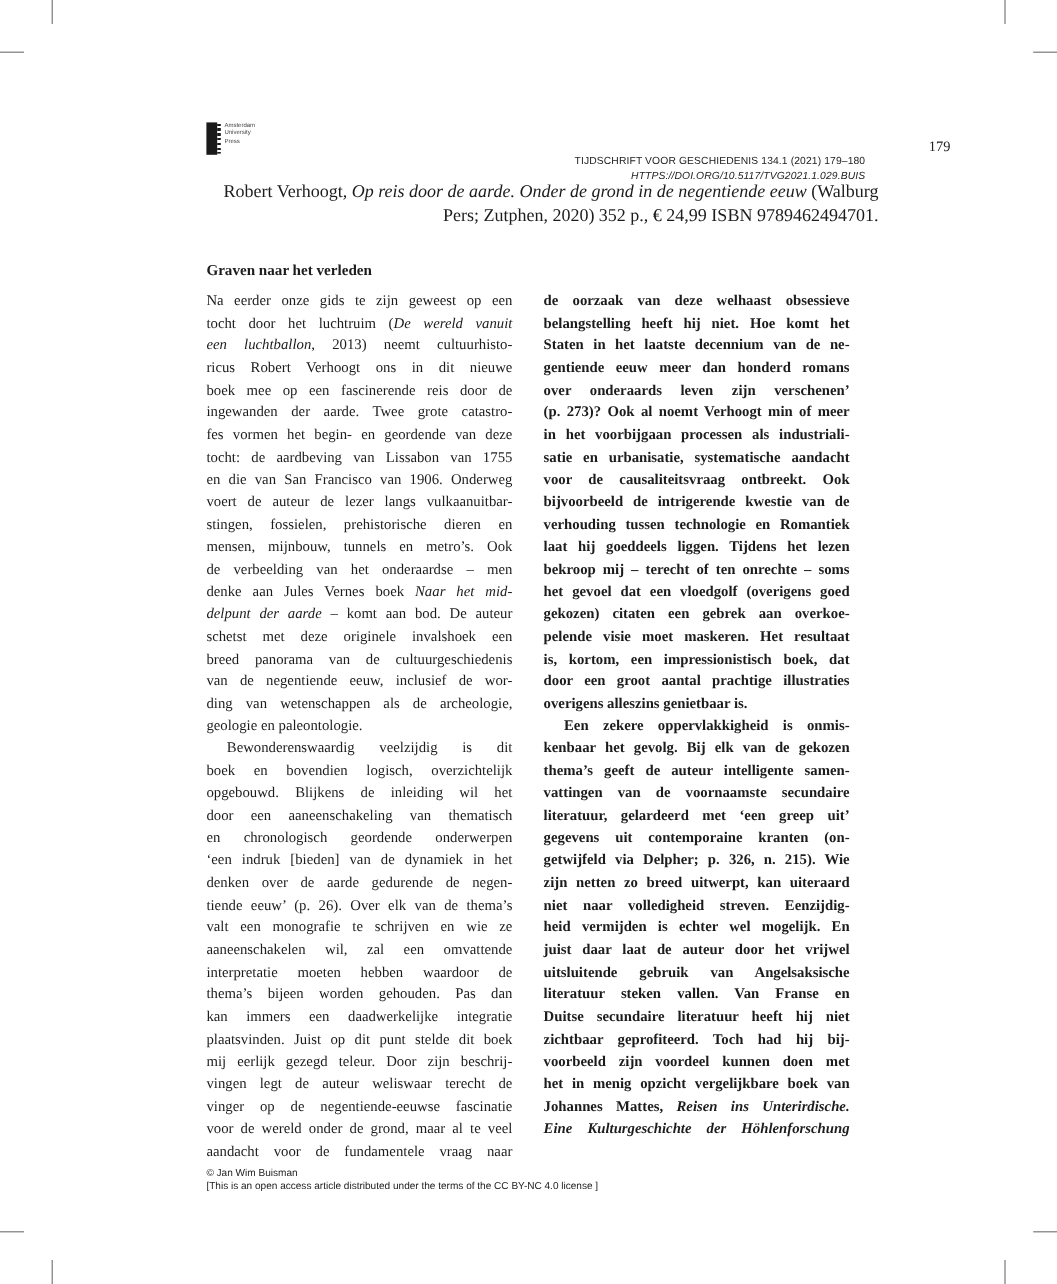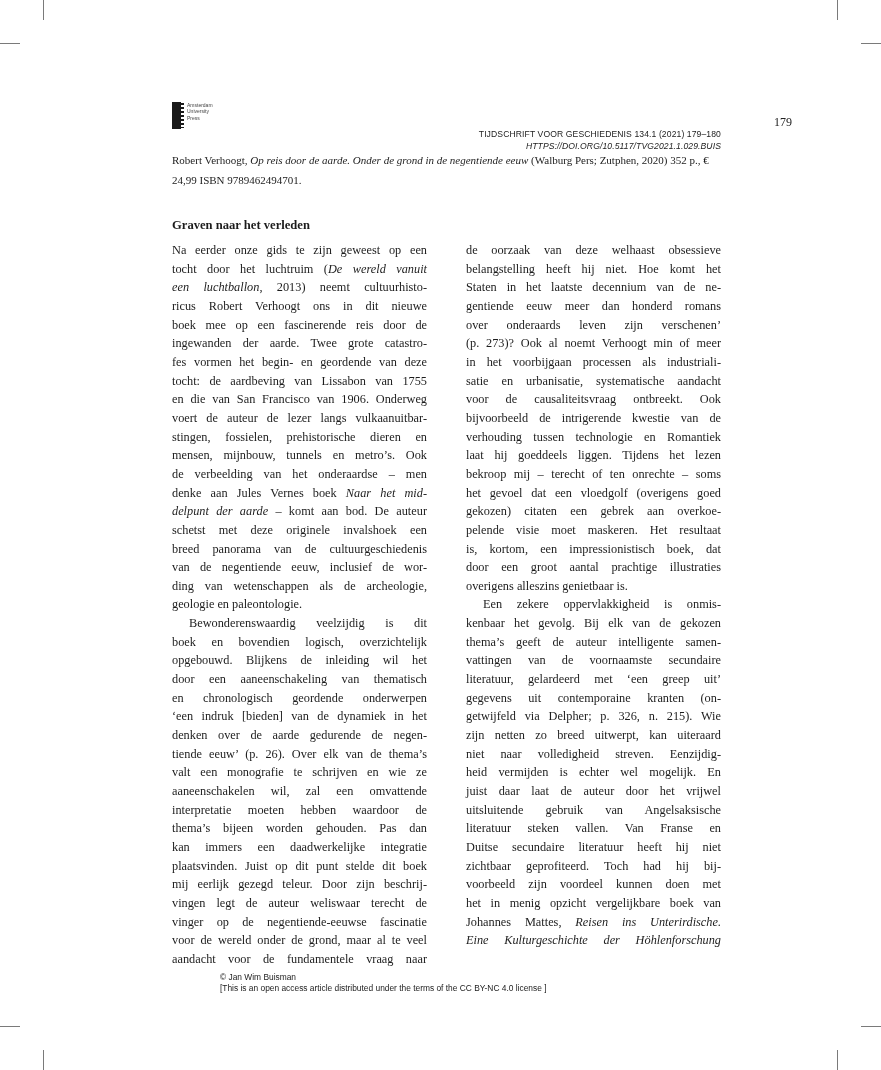--- a/index.html
+++ b/index.html
@@ -13,31 +13,31 @@
   .logo-bar::after { content: ""; position: absolute; right: -3px; top: 1px; width: 3px; height: 25px;
     background: repeating-linear-gradient(to bottom, #1a1a1a 0 2px, transparent 2px 4px); }
   .logo-text { margin-left: 6px; font-family: "Liberation Sans", sans-serif; font-size: 5px; line-height: 6.4px; color: #444; }
 
   .running-head { position: absolute; right: 160px; top: 108px; text-align: right;
     font-family: "Liberation Sans", sans-serif; font-size: 8.6px; line-height: 12px; color: #222; letter-spacing: 0.1px; margin-top: 20px; }
   .running-head .doi { font-style: italic; text-align: right; }
   .page-number { position: absolute; left: 774px; top: 115px; font-family: "Liberation Serif", serif; font-size: 12px; color: #222; }
 
   .serif { font-family: "Liberation Serif", serif; }
-  .citation { position: absolute; left: 172px; top: 150px; width: 560px; font-size: 11px; line-height: 20px; }
+  .citation { position: absolute; left: 172px; top: 150px; width: 560px; font-size: 15px; line-height: 20px; text-align: right; }
   .section-title { position: absolute; left: 172px; top: 218px; font-size: 12.6px; font-weight: bold; }
 
   .col { position: absolute; top: 241px; width: 255px; font-size: 12.3px; line-height: 18.65px; text-align: justify; hyphens: manual; }
   .col-left { left: 172px; }
-  .col-right { left: 466px; }
+  .col-right { left: 453px; font-weight: bold; }
   .col .line { display: block; text-align: justify; text-align-last: justify; white-space: nowrap; }
   .col .line.last { text-align-last: left; }
   .col .line.ind { padding-left: 17px; }
 
-  .footer { position: absolute; left: 172px; top: 972px; font-family: "Liberation Sans", sans-serif; font-size: 8.4px; line-height: 11px; color: #222; margin-left: 48px; }
+  .footer { position: absolute; left: 172px; top: 972px; font-family: "Liberation Sans", sans-serif; font-size: 8.4px; line-height: 11px; color: #222; }
 </style>
 </head>
 <body>
 
 <div class="crop cv" style="left:43px;top:0;"></div>
 <div class="crop ch" style="left:0;top:43px;"></div>
 <div class="crop cv" style="left:837px;top:0;"></div>
 <div class="crop ch" style="left:861px;top:43px;"></div>
 <div class="crop ch" style="left:0;top:1026px;"></div>
 <div class="crop cv" style="left:43px;top:1050px;"></div>

